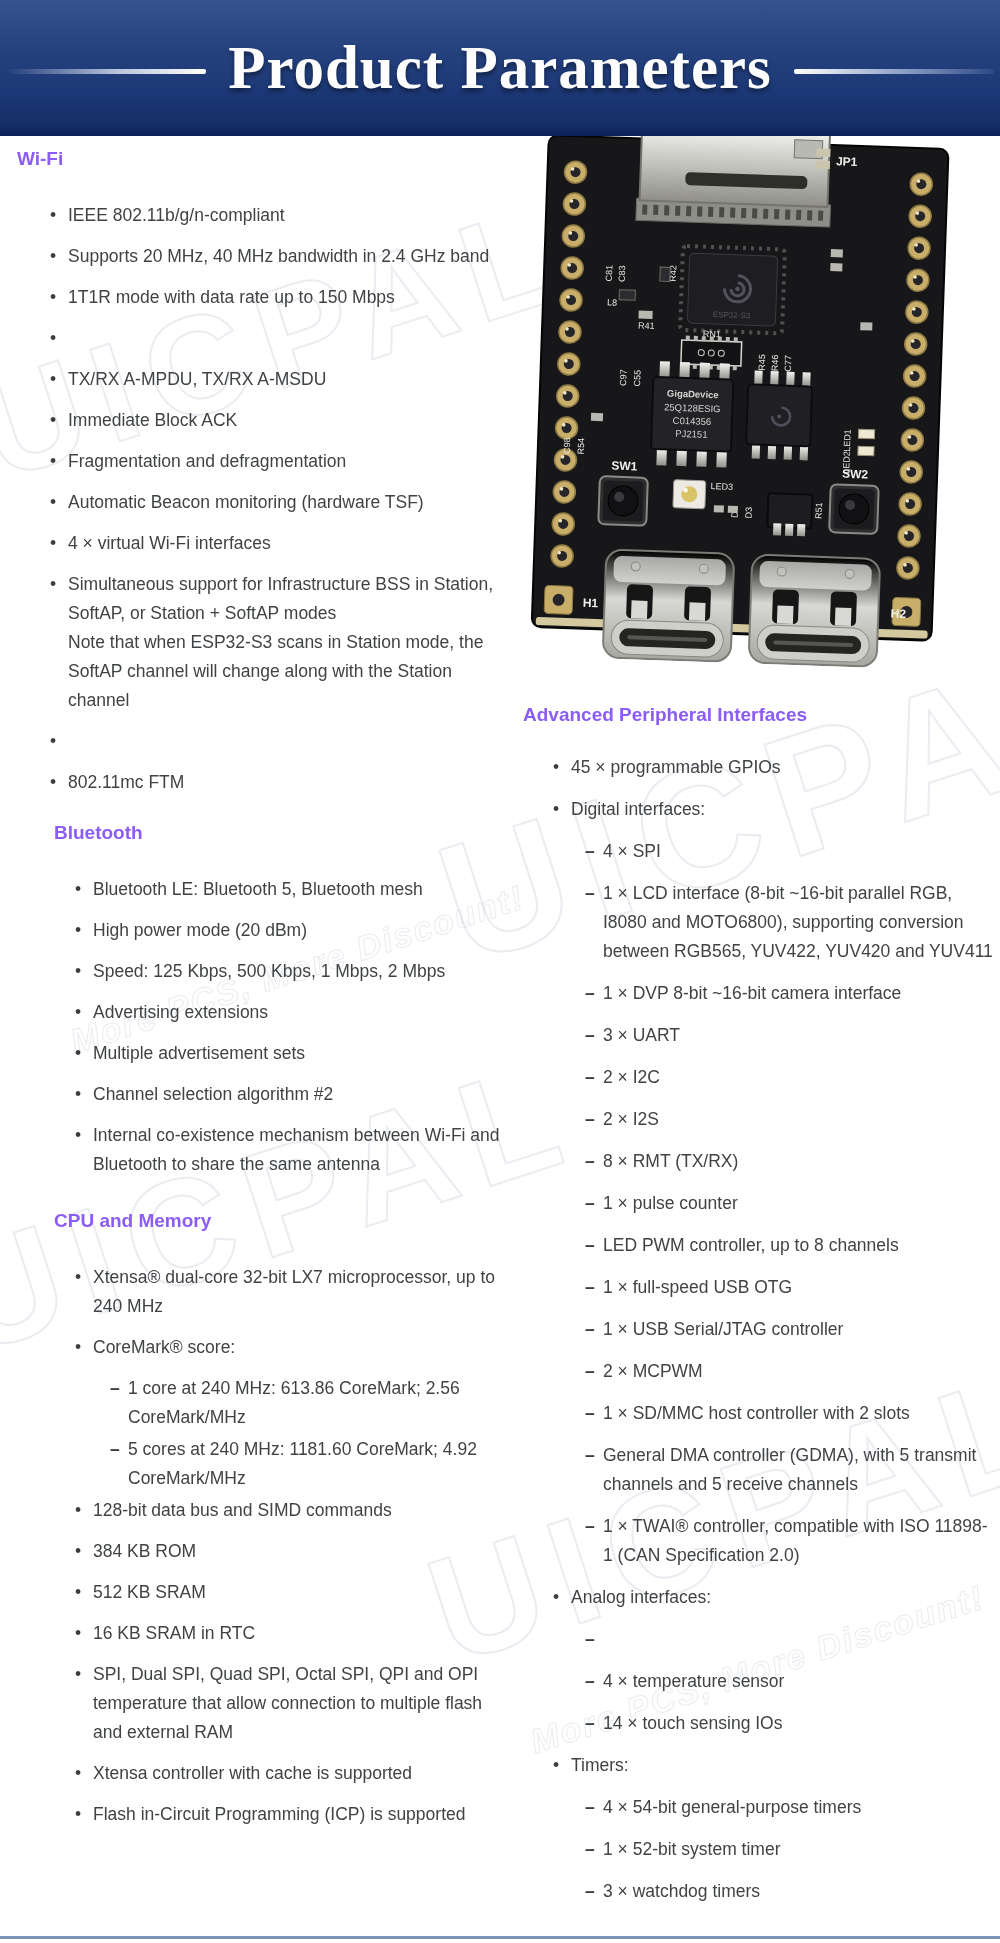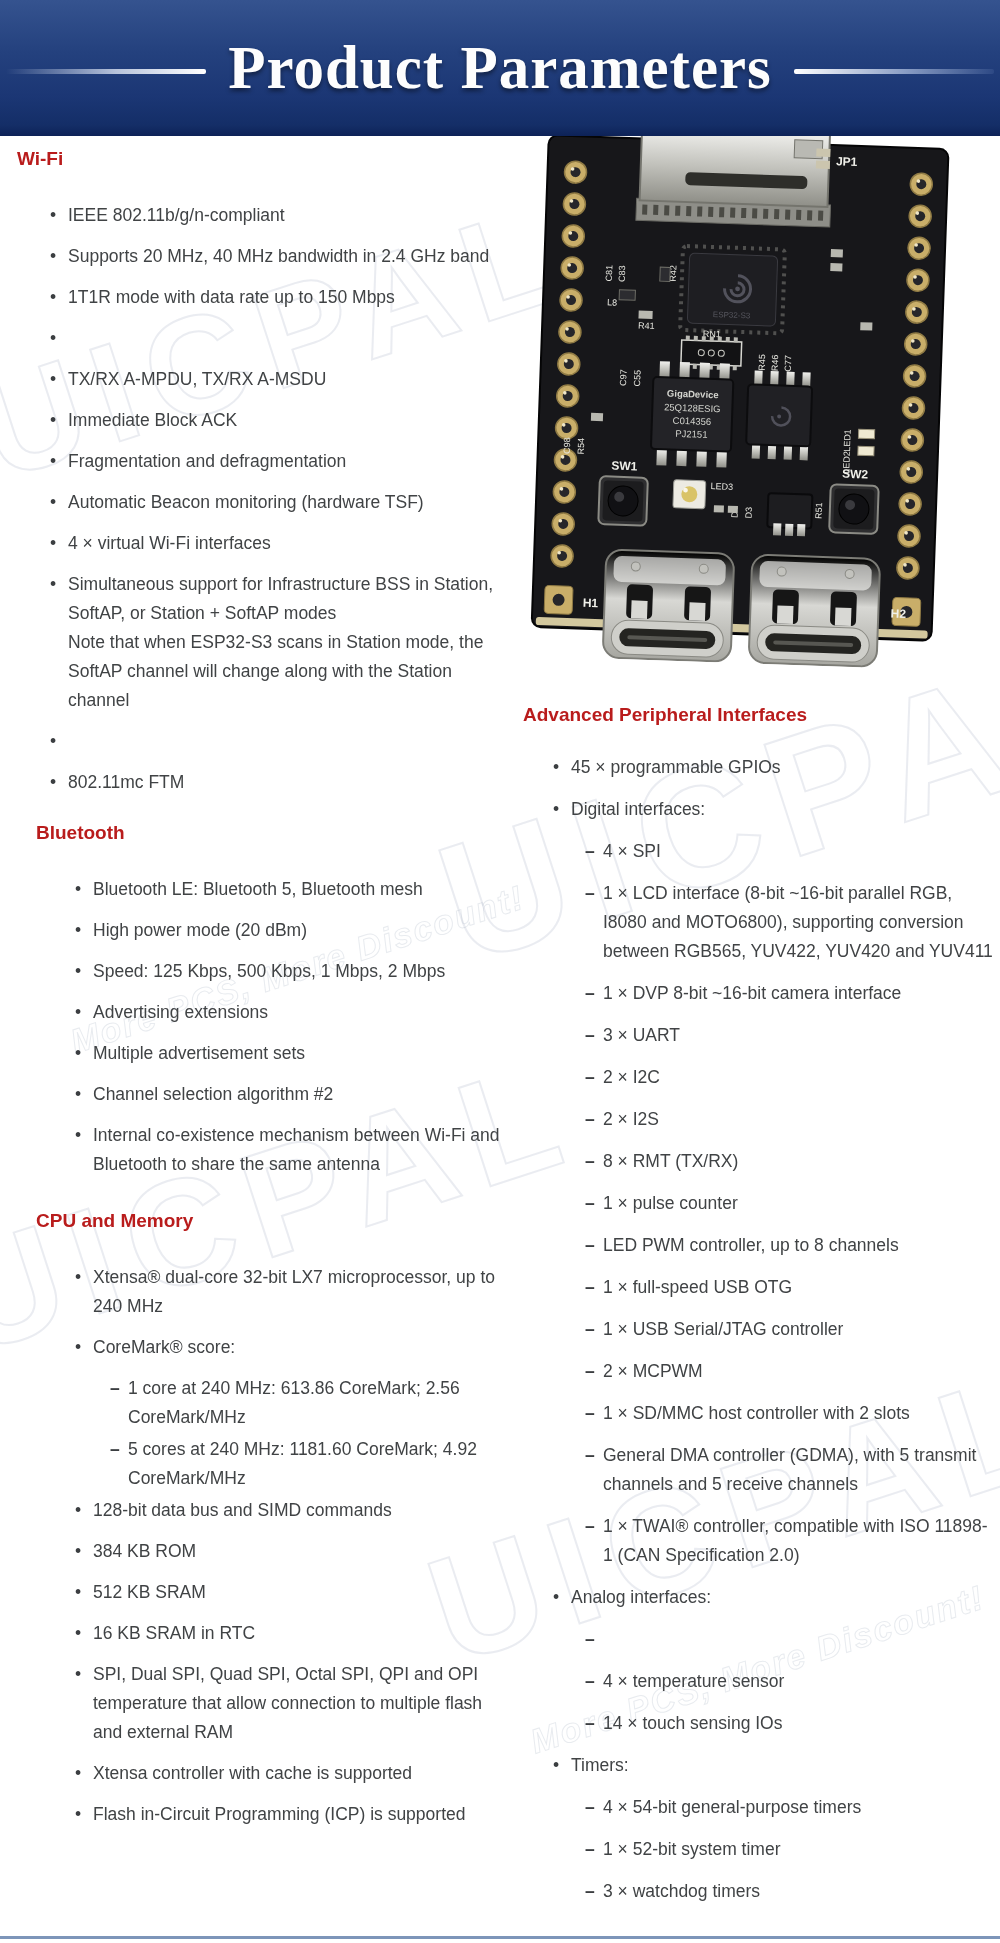--- a/index.html
+++ b/index.html
@@ -16,23 +16,23 @@
   .banner-line.left{background:linear-gradient(90deg,rgba(255,255,255,0) 0%,rgba(233,240,252,.75) 55%,#ffffff 100%);}
   .banner-line.right{background:linear-gradient(90deg,#ffffff 0%,rgba(210,224,248,.6) 55%,rgba(140,165,215,.12) 100%);}
   
   .wm{position:absolute;z-index:0;font-weight:bold;color:transparent;white-space:nowrap;
       -webkit-text-stroke:2px rgba(178,188,203,.28);letter-spacing:16px;user-select:none;}
   .wm.small{font-size:34px;font-style:italic;-webkit-text-stroke:1px rgba(178,188,203,.30);letter-spacing:2px;}
   
   .col{position:absolute;z-index:2;font-size:17.5px;line-height:29px;}
   .col-left{left:10px;top:147px;width:505px;}
   .col-right{left:523px;top:703px;width:470px;}
-  h2{font-size:19px;line-height:24px;font-weight:bold;color:#b91c1c;margin:0 0 24px 0;}
+  h2{font-size:19px;line-height:24px;font-weight:bold;color:#8b5cf6;margin:0 0 24px 0;}
   .h-wifi{margin-left:7px;margin-bottom:30px;}
-  .h-sub{margin-left:26px;margin-top:24px;margin-bottom:30px;}
+  .h-sub{margin-left:44px;margin-top:24px;margin-bottom:30px;}
   .col-right h2{margin-bottom:26px;}
   .li{display:flex;margin-bottom:12px;}
   .col-right .li{margin-bottom:13px;}
   .marker{flex:0 0 18px;color:#3b3e41;}
   .lvl2 .marker{font-weight:bold;}
   .txt{flex:1;}
   .note{display:block;}
   .col-left .list .lvl1{padding-left:40px;}
   .col-left .list.indent .lvl1{padding-left:65px;}
   .col-left .list .lvl2{padding-left:100px;}

